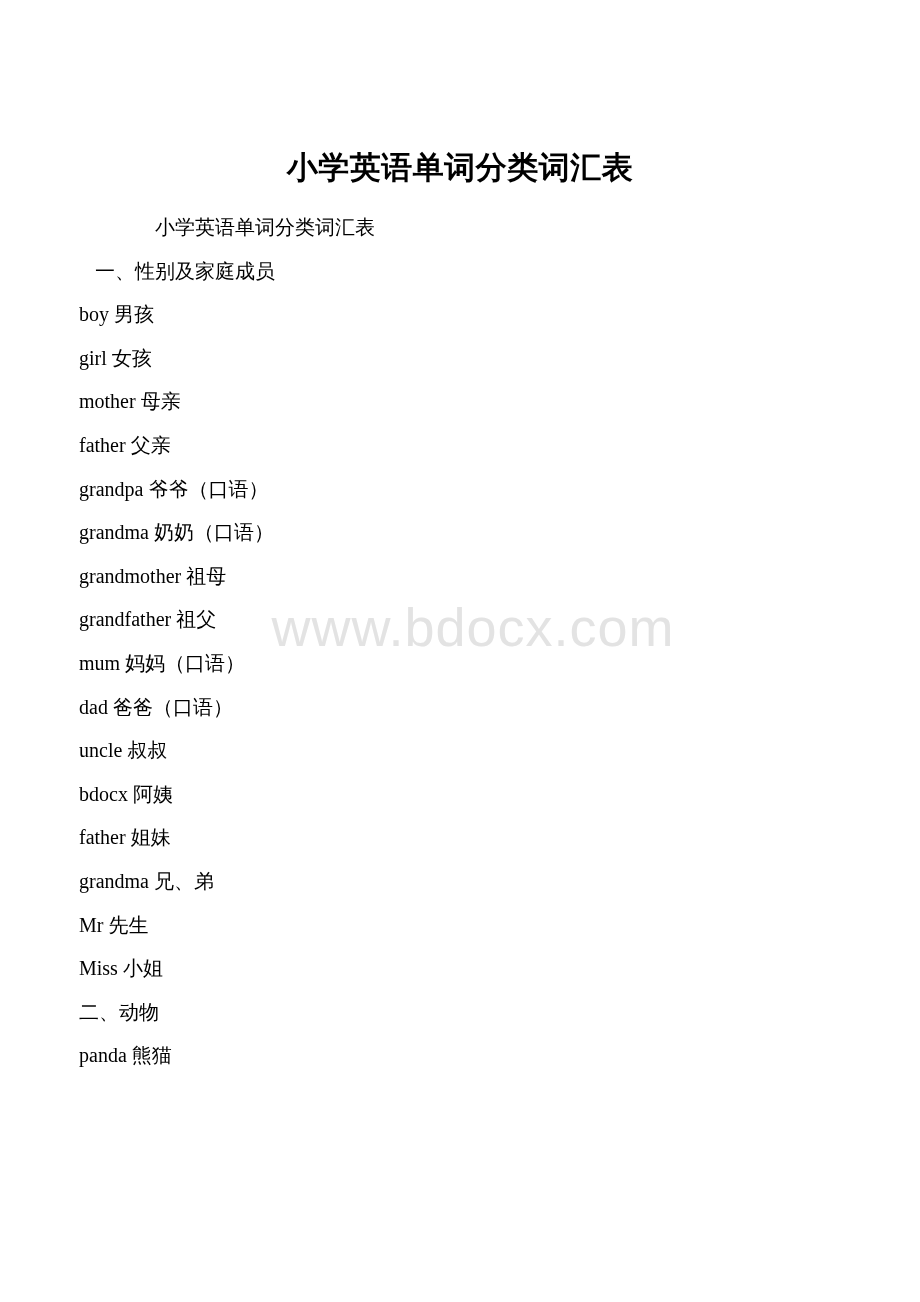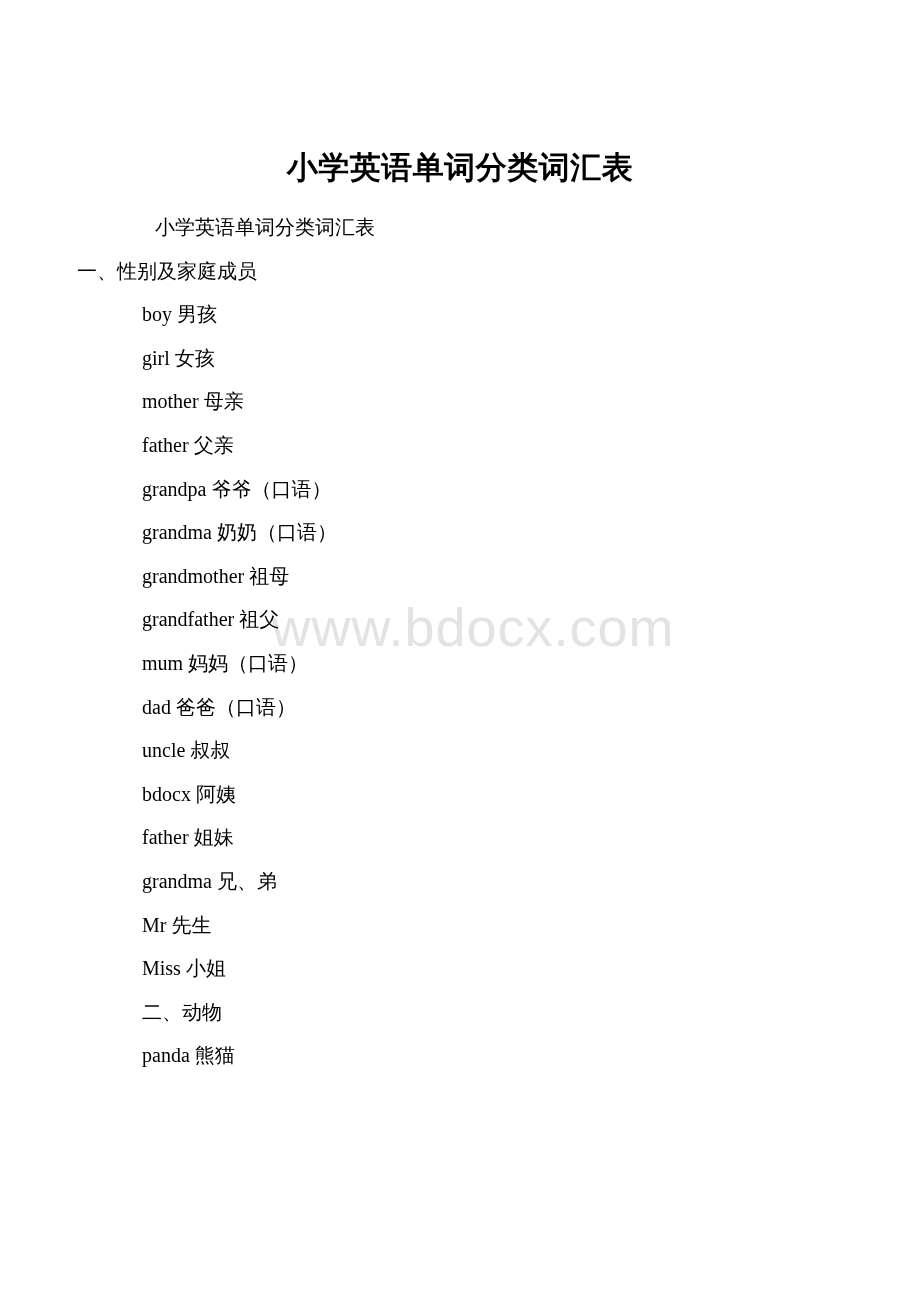--- a/index.html
+++ b/index.html
@@ -64,22 +64,22 @@
   }
 
   .line {
     font-size: 20px;
     line-height: 43.6px;
     height: 43.6px;
     white-space: pre;
   }
 
   .line.lvl-0 { padding-left: 155px; }
-  .line.lvl-1 { padding-left: 72px; }
-  .line.lvl-2 { padding-left: 110px; margin-left: 32px; }
+  .line.lvl-1 { padding-left: 90px; }
+  .line.lvl-2 { padding-left: 79px; }
 </style>
 </head>
 <body>
 
 <div class="page">
 
   <div class="watermark">www.bdocx.com</div>
 
   <div class="content">
 

